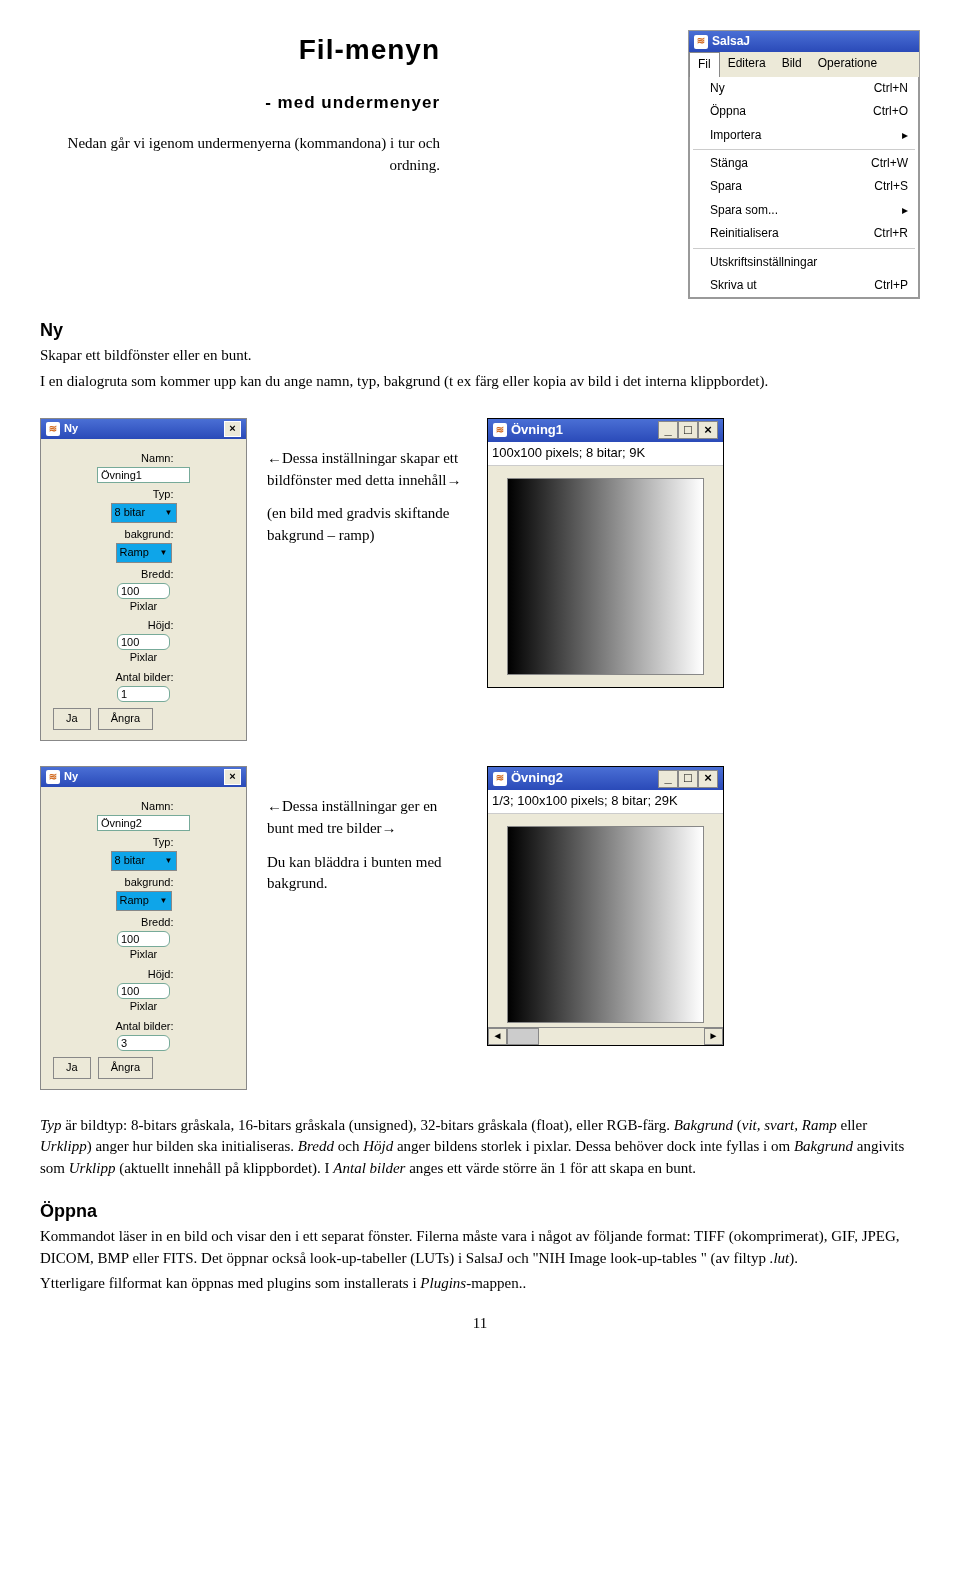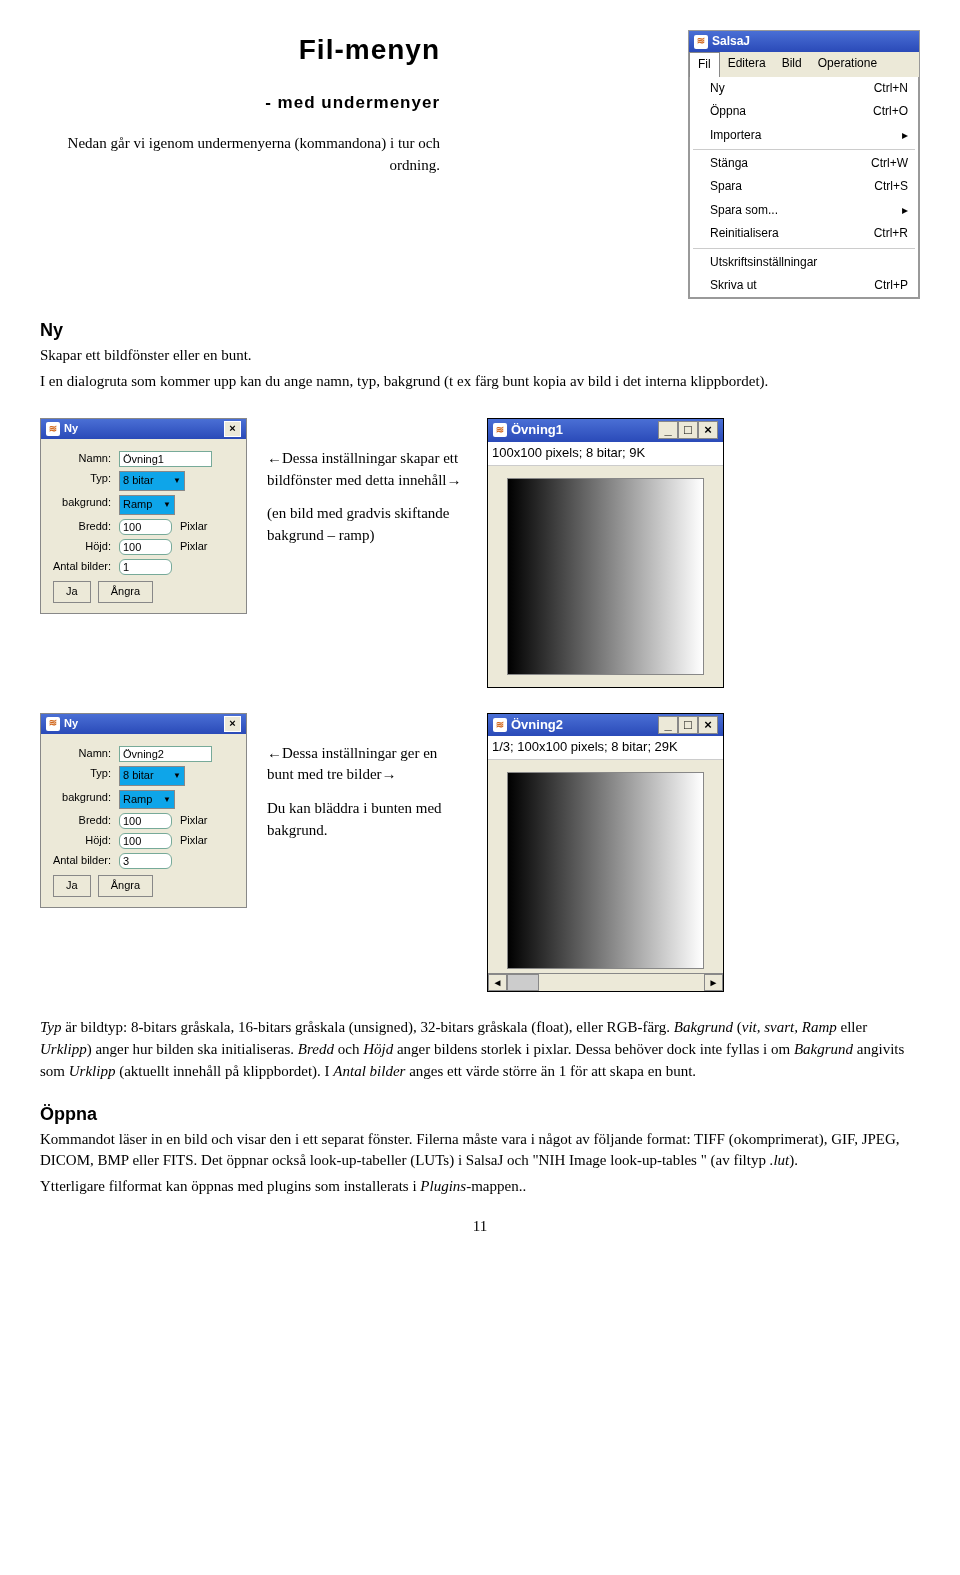--- a/index.html
+++ b/index.html
@@ -93,21 +93,21 @@
   }
   .dialog {
     width: 205px;
     font-family: Tahoma, Arial, sans-serif;
     font-size: 11px;
     background: #ece9d8;
     border: 1px solid #888;
   }
   .dialog .titlebar { font-size: 11px; }
   .dlg-body { padding: 8px 10px 10px 10px; }
-  .drow { display: flex; margin: 4px 0; gap: 8px; }
+  .drow { display: flex; align-items: center; margin: 4px 0; gap: 0; flex-direction: column; }
   .drow label { width: 60px; text-align: right; }
   .drow input.txt { border: 1px solid #7a9; padding: 1px 3px; font-size: 11px; width: 85px; }
   .drow input.num { width: 45px; border-radius: 6px; }
   .drow .combo {
     border: 1px solid #888; background: #0ea5e9; padding: 1px 3px;
     display: inline-flex; justify-content: space-between; align-items: center;
     width: 58px;
   }
   .combo .arr { font-size: 8px; }
   .btns { text-align: left; margin-top: 6px; }
@@ -255,21 +255,21 @@
       <div class="mi">
           <span>Skriva ut</span>
           <span>Ctrl+P</span>
         </div>
     </div>
   </div>
 </div>
 
 <h2 class="section">Ny</h2>
 <p>Skapar ett bildfönster eller en bunt.</p>
-<p>I en dialogruta som kommer upp kan du ange namn, typ, bakgrund (t ex färg bunt kopia av bild i det interna klippbordet).</p>
+<p>I en dialogruta som kommer upp kan du ange namn, typ, bakgrund (t ex färg eller kopia av bild i det interna klippbordet).</p>
 
 <div class="dlg-row">
   <div class="dialog">
     <div class="titlebar">
       <span class="java-icon">≋</span>
       <span>Ny</span>
       <span class="close-x">×</span>
     </div>
     <div class="dlg-body">
       <div class="drow">

